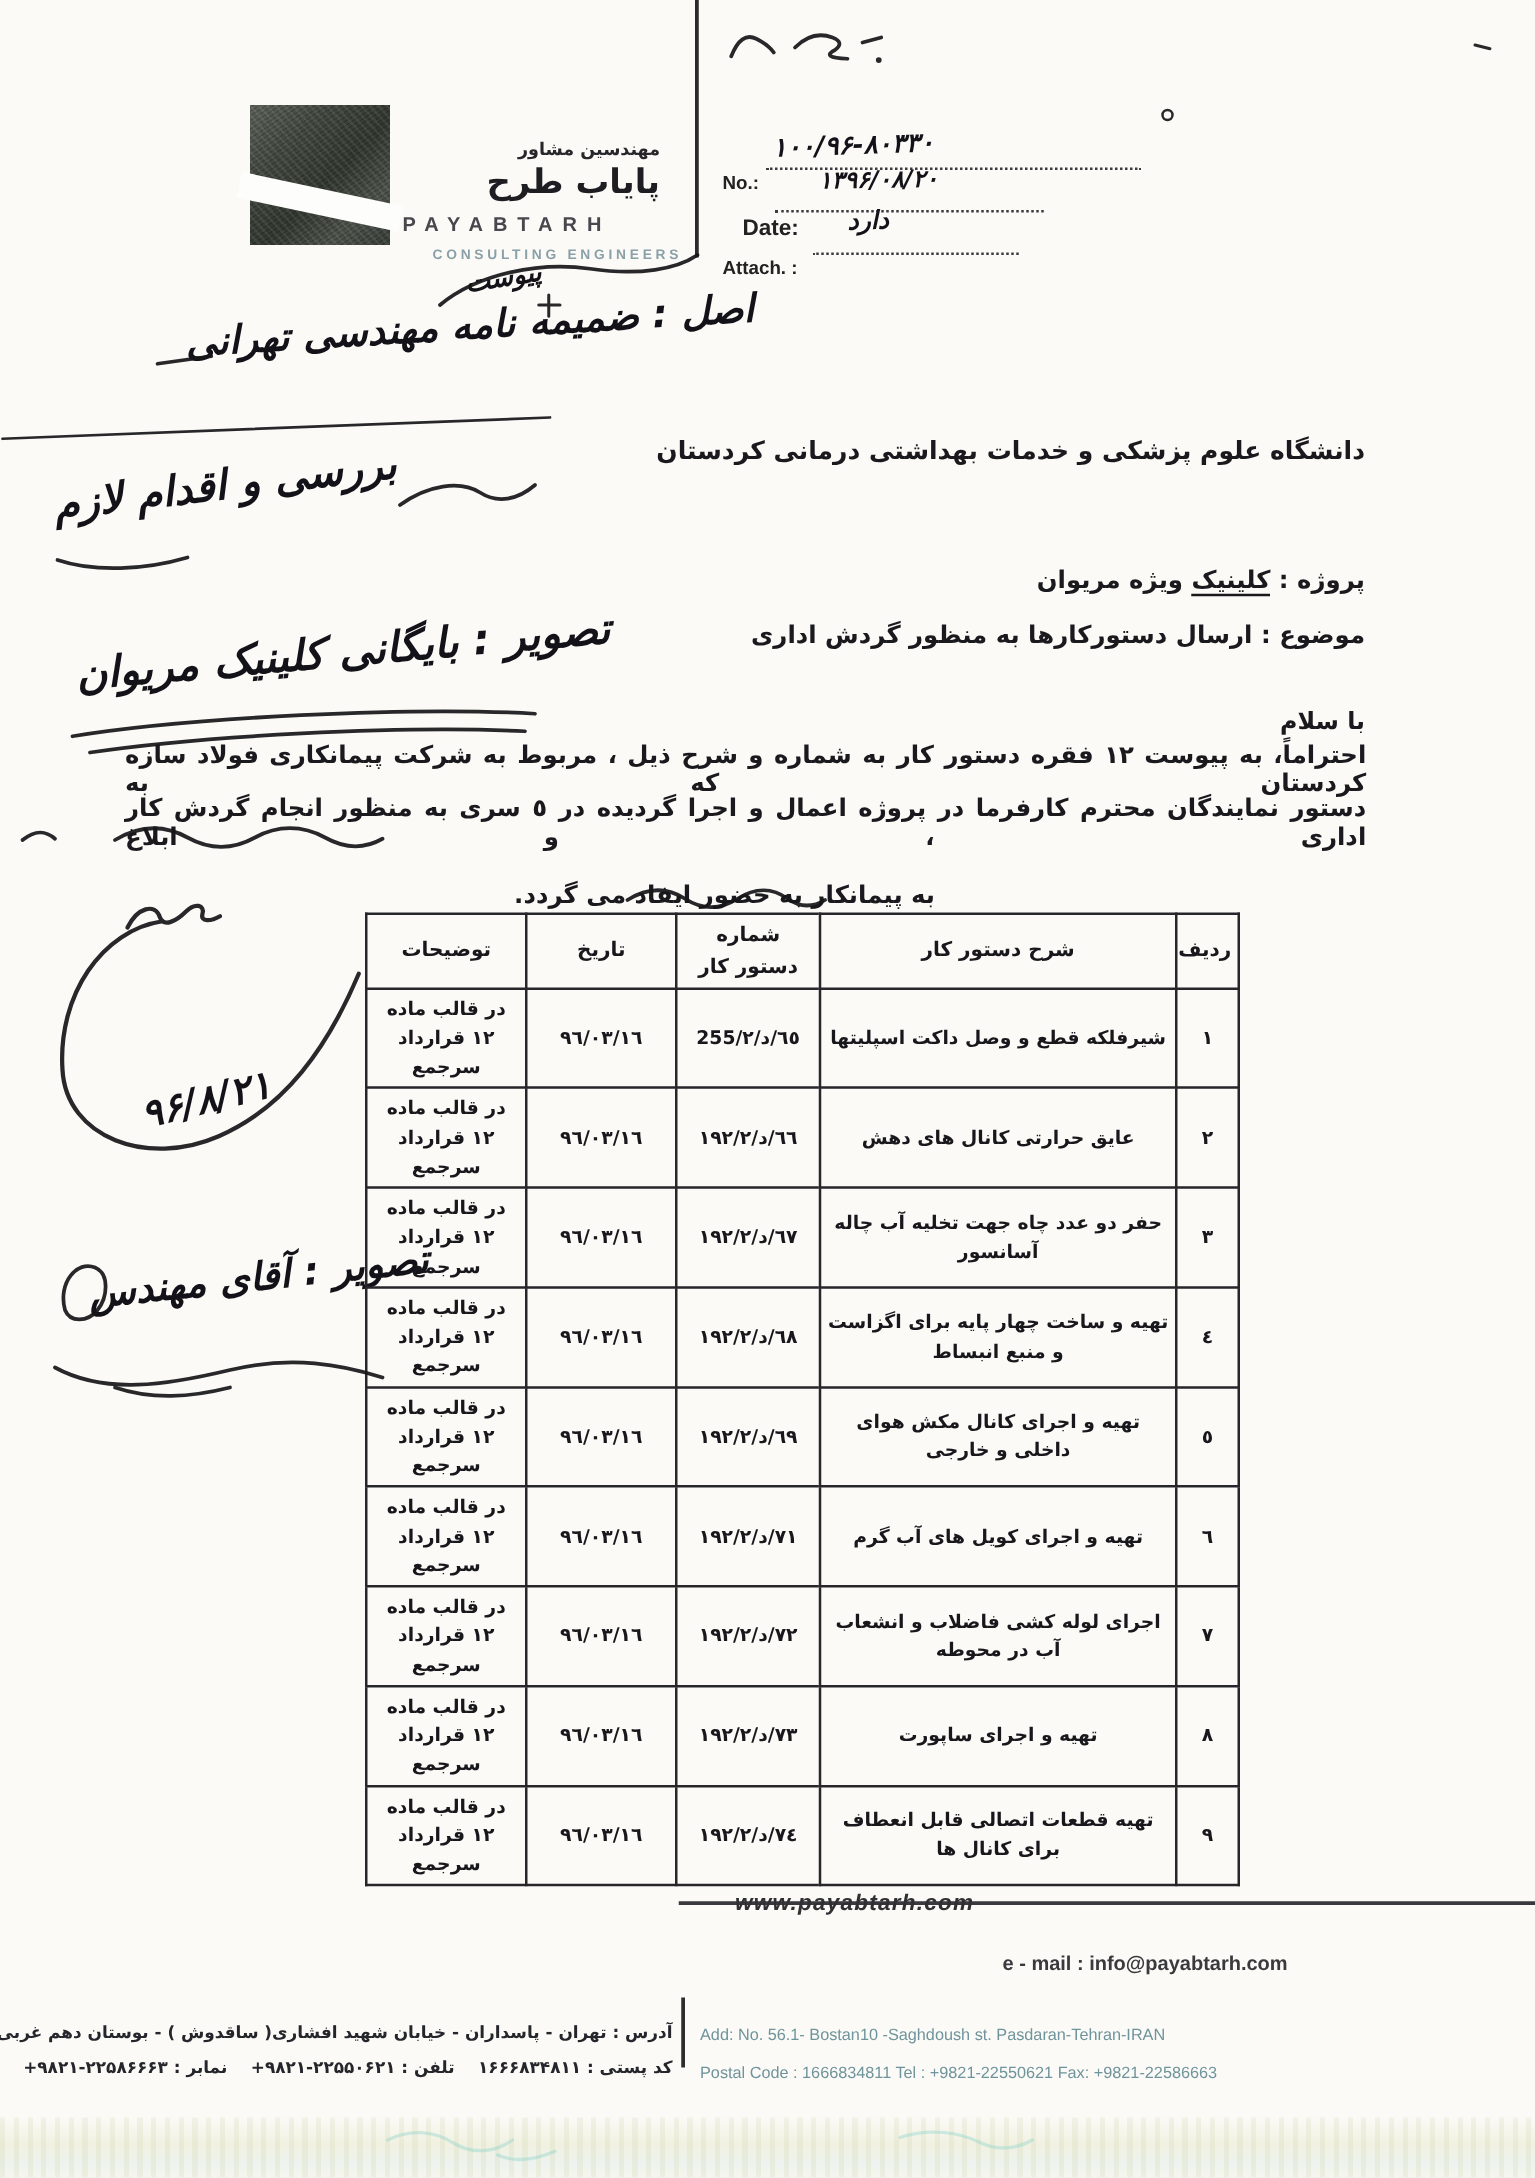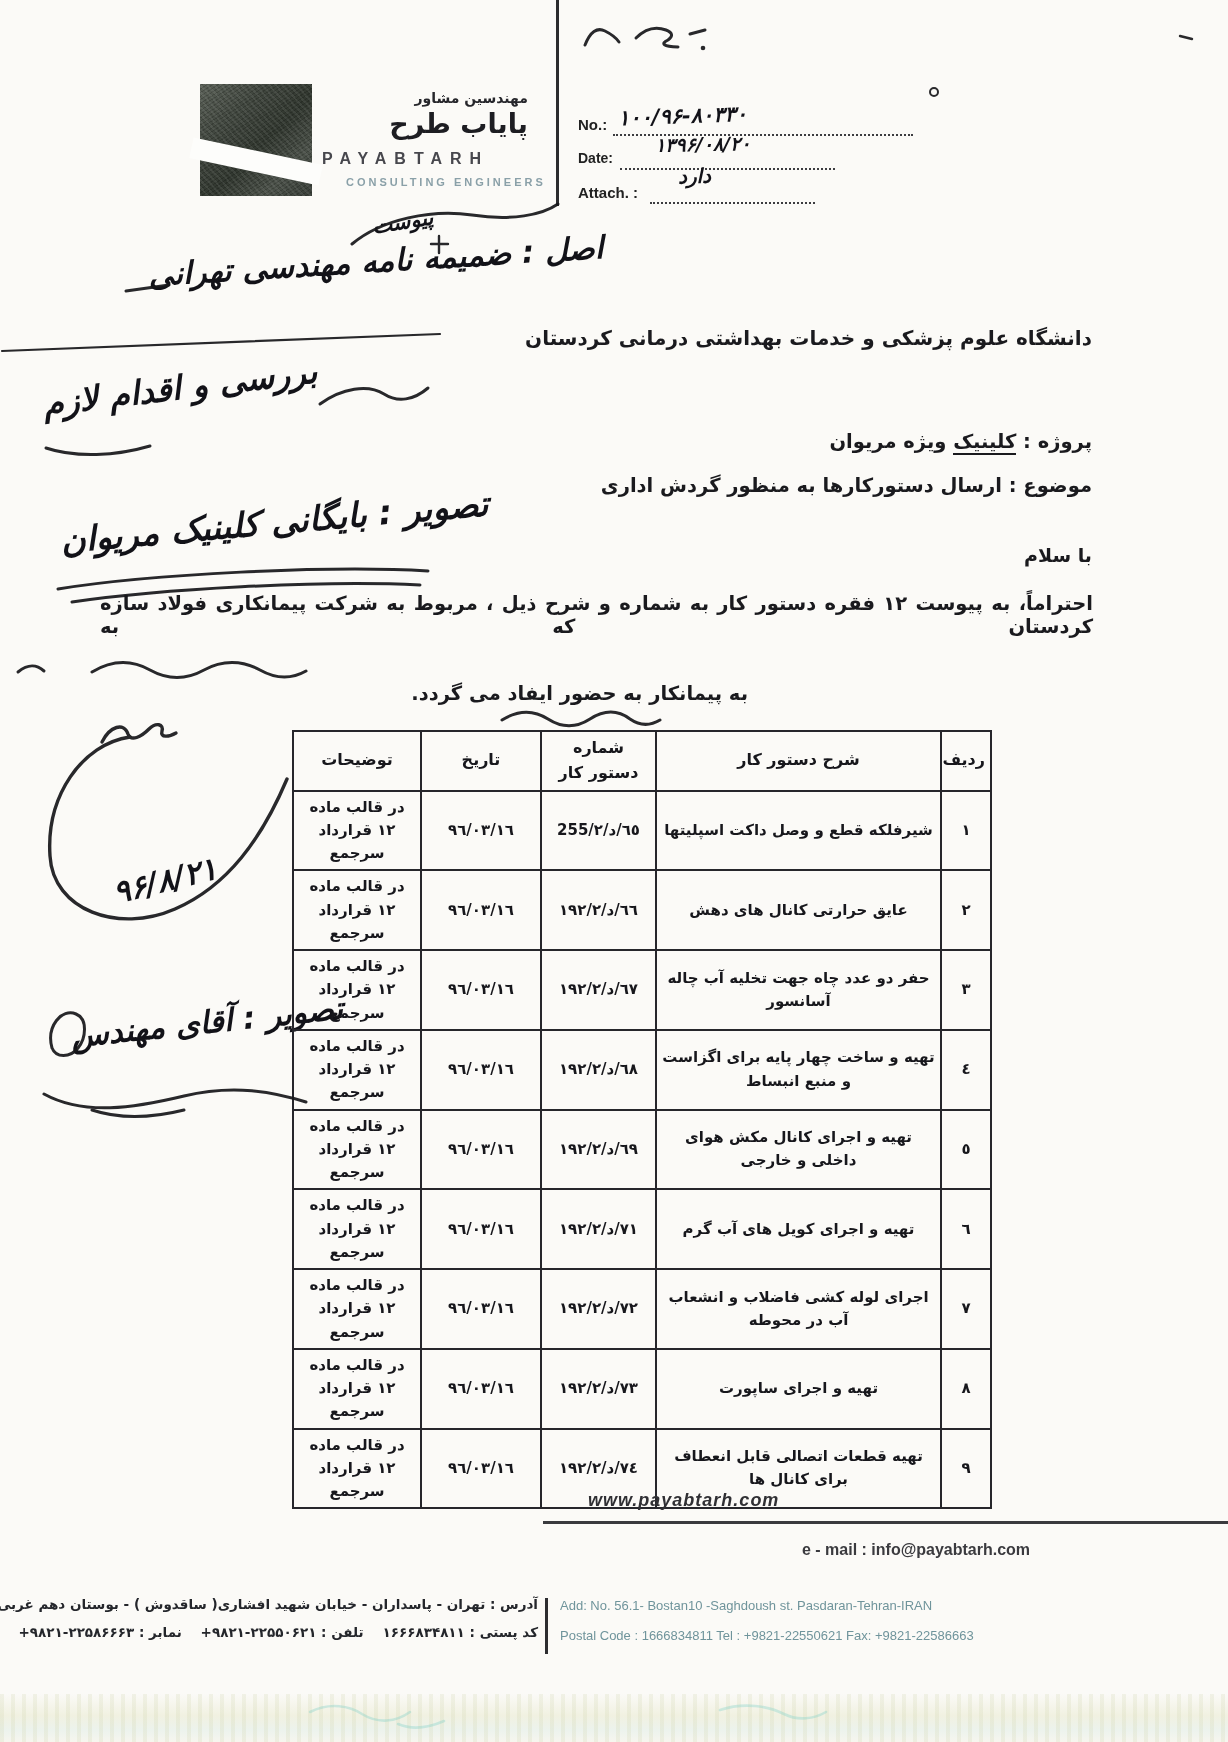--- a/index.html
+++ b/index.html
@@ -2,21 +2,21 @@
 <html><head>
 <meta charset="utf-8">
 <style>
   html,body{margin:0;padding:0;background:#e8e8e6;}
   .page{position:relative;width:1228px;height:1742px;margin:0 auto;background:#fbfaf7;overflow:hidden;
         font-family:"DejaVu Sans",sans-serif;color:#1a1a1e;}
   .abs{position:absolute;}
   .fa{direction:rtl;font-family:"DejaVu Sans",sans-serif;}
   .en{font-family:"Liberation Sans","DejaVu Sans",sans-serif;}
   .b{font-weight:bold;}
-  .nowrap{white-space:nowrap;}
+  .nowrap{white-space:nowrap;margin-top:22px;}
   .num{direction:ltr;unicode-bidi:bidi-override;}
   .just{text-align:justify;text-align-last:justify;}
   .hw{font-family:"DejaVu Sans",sans-serif;font-style:italic;font-weight:700;color:#121218;white-space:nowrap;}
 
   
   .logo{left:200px;top:84px;width:112px;height:112px;
     background:
       repeating-linear-gradient(47deg,rgba(255,255,255,.07) 0 2px,rgba(0,0,0,0) 2px 5px),
       repeating-linear-gradient(-33deg,rgba(0,0,0,.18) 0 1px,rgba(0,0,0,0) 1px 3px),
       linear-gradient(135deg,#5a6057 0%,#41473f 28%,#31372f 55%,#4b5149 78%,#373d37 100%);}
@@ -55,21 +55,21 @@
   <div class="abs fa nowrap" style="right:700px;top:90px;font-size:14px;font-weight:bold;color:#26262b;">مهندسین مشاور</div>
   <div class="abs fa nowrap" style="right:700px;top:108px;font-size:27px;font-weight:bold;color:#1d1d22;">پایاب طرح</div>
   <div class="abs en nowrap" style="left:322px;top:150px;font-size:16px;letter-spacing:8px;font-weight:600;color:#47474d;">PAYABTARH</div>
   <div class="abs en nowrap" style="left:346px;top:176px;font-size:11px;letter-spacing:3px;font-weight:600;color:#8aa0a8;">CONSULTING ENGINEERS</div>
 
   <div class="abs vline"></div>
   <div class="abs en b nowrap" style="left:578px;top:116px;font-size:15px;color:#222;">No.:</div>
   <div class="abs dots" style="left:613px;top:134px;width:300px;"></div>
   <div class="abs hw num" style="left:618px;top:104px;font-size:21px;letter-spacing:1px;transform:rotate(-2deg);">۱۰۰/۹۶-۸۰۳۳۰</div>
 
-  <div class="abs en b nowrap" style="left:578px;top:150px;font-size:14px;color:#222;">Date:</div>
+  <div class="abs en b nowrap" style="left:594px;top:150px;font-size:18px;color:#222;">Date:</div>
   <div class="abs dots" style="left:620px;top:168px;width:215px;"></div>
   <div class="abs hw num" style="left:655px;top:133px;font-size:19px;transform:rotate(-1deg);">۱۳۹۶/۰۸/۲۰</div>
 
   <div class="abs en b nowrap" style="left:578px;top:184px;font-size:15px;color:#222;">Attach. :</div>
   <div class="abs dots" style="left:650px;top:202px;width:165px;"></div>
   <div class="abs hw fa" style="left:678px;top:164px;font-size:20px;transform:rotate(-2deg);">دارد</div>
 
   <div class="abs hw fa" style="left:372px;top:210px;font-size:21px;transform:rotate(-9deg);">پیوست</div>
   <div class="abs hw fa" style="left:148px;top:243px;font-size:31px;transform:rotate(-3.5deg);">اصل : ضمیمه نامه مهندسی تهرانی</div>
   <div class="abs hw fa" style="left:42px;top:368px;font-size:33px;transform:rotate(-7deg);">بررسی و اقدام لازم</div>
@@ -86,20 +86,21 @@
   </div>
 
   <div class="abs fa b nowrap" style="right:136px;top:474px;font-size:19.5px;">
     <span>موضوع :</span>
     <span>ارسال دستورکارها به منظور گردش اداری</span>
   </div>
 
   <div class="abs fa b nowrap" style="right:136px;top:544px;font-size:19px;">با سلام</div>
 
   <div class="abs fa b just" style="left:100px;top:592px;width:993px;font-size:19.5px;">احتراماً، به پیوست ١٢ فقره دستور کار به شماره و شرح ذیل ، مربوط به شرکت پیمانکاری فولاد سازه کردستان که به</div>
+  <div class="abs fa b just" style="left:100px;top:635px;width:993px;font-size:19.5px;">دستور نمایندگان محترم کارفرما در پروژه اعمال و اجرا گردیده در ٥ سری به منظور انجام گردش کار اداری ، و ابلاغ</div>
   <div class="abs fa b nowrap" style="left:448px;top:682px;width:300px;text-align:right;font-size:19.5px;">به پیمانکار به حضور ایفاد می گردد.</div>
 
   <table class="worklist">
     <colgroup>
       <col style="width:50px">
         <col style="width:285px">
         <col style="width:115px">
         <col style="width:120px">
         <col style="width:128px">
     </colgroup>

